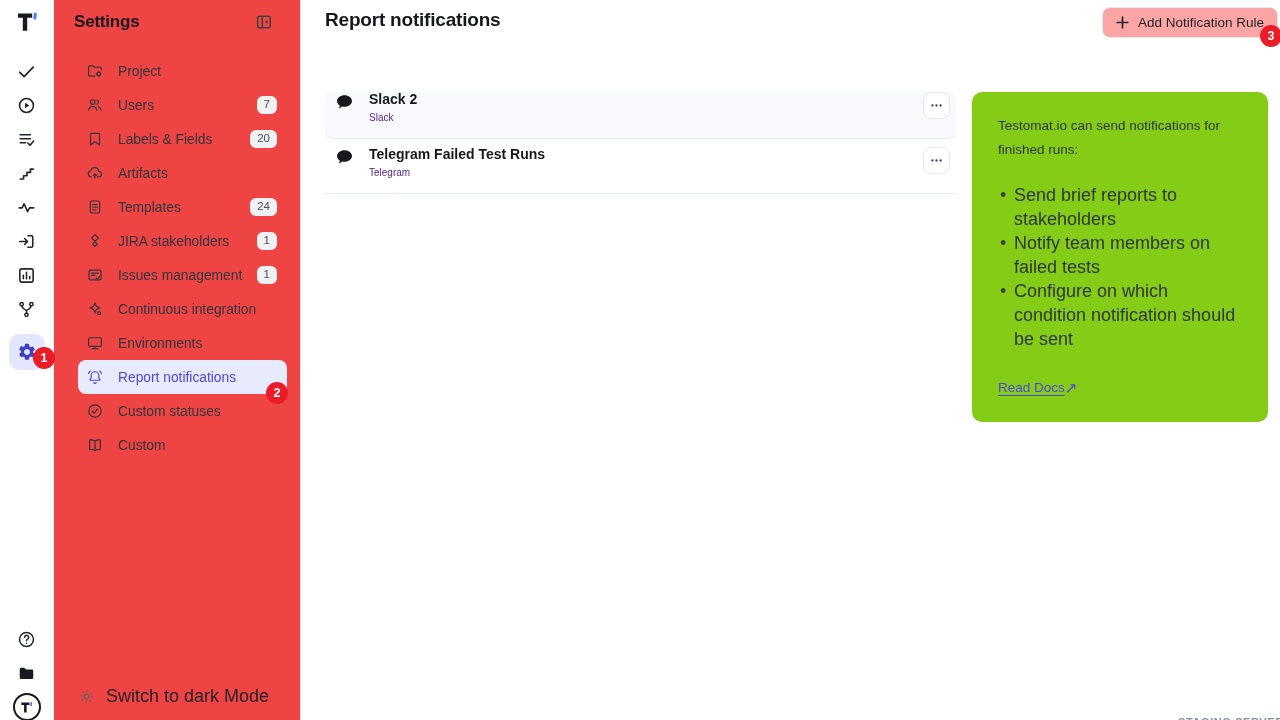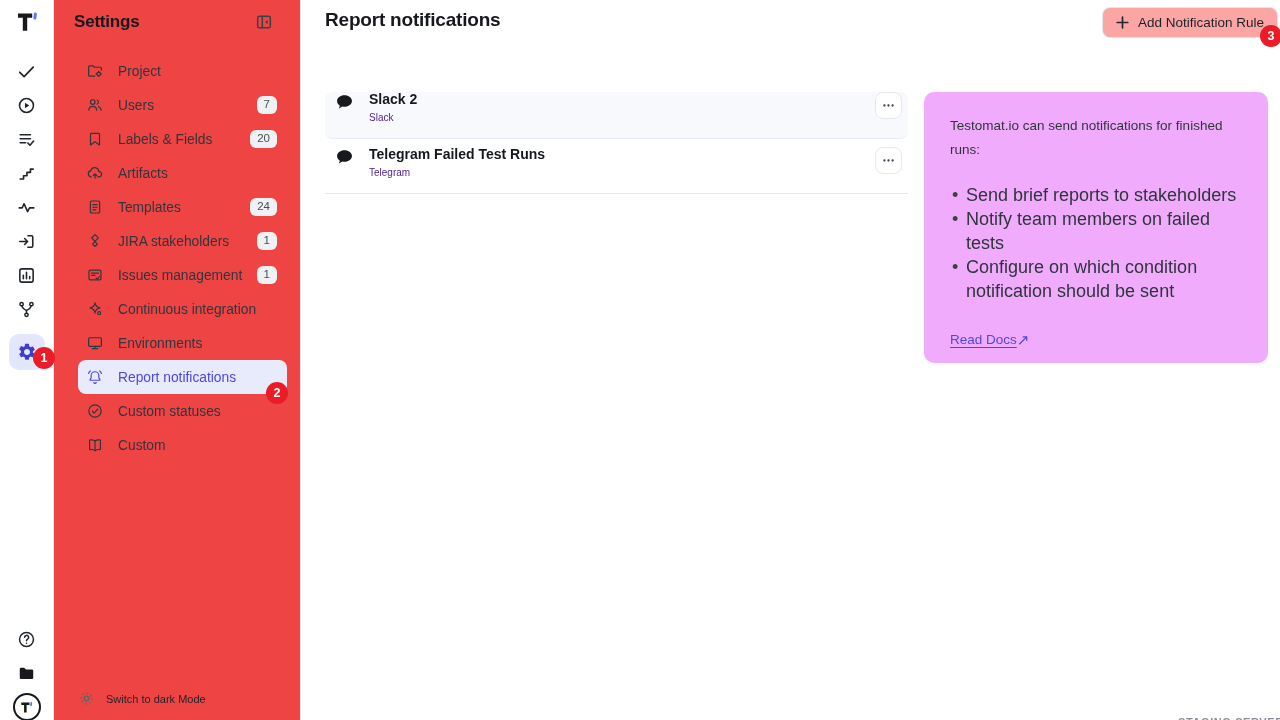--- a/index.html
+++ b/index.html
@@ -27,42 +27,42 @@
   .sb-menu { margin:10px 13px 0 24px; }
   .sb-item { position:relative; height:34px; border-radius:8px; display:flex; align-items:center;
              padding:0 10px 0 8px; cursor:pointer; color:#30363d; }
   .sb-item svg { flex:none; margin-right:14px; }
   .sb-label { font-size:13.8px; white-space:nowrap;text-align:center; }
   .sb-count { margin-left:auto; background:#f0f1f3; color:#474f58; font-size:11.5px; font-weight:500;
               padding:3px 7px; border-radius:6px; line-height:1; }
   .sb-item.selected { background:#e8ebfc; color:#4f46e5; }
   .sb-item.selected .sb-label { font-weight:500; }
   .sb-footer { margin-top:auto; padding:0 24px 13px; display:flex; align-items:center; gap:11px; cursor:pointer; }
-  .sb-footer span { font-size:11px; color:#1f2328; }
+  .sb-footer span { font-size:18px; color:#1f2328; }
 
   
   .main { position:absolute; left:301px; top:0; right:0; bottom:0; background:#fff; }
   .main-header { position:relative; height:44px; }
   .page-title { position:absolute; left:24px; top:9px; font-size:19px; font-weight:700; color:#16181d; letter-spacing:-0.2px; }
   .add-btn { position:absolute; right:2px; top:7px; height:31px; padding:0 13px; border-radius:8px;
              border:1px solid #e6e7ea; background:#fca5a5; display:flex; align-items:center; gap:9px;
              font-size:13.5px; font-weight:500; color:#1d2127; cursor:pointer; font-family:inherit; }
   .content { position:absolute; left:24px; right:12px; top:92px; display:flex; gap:16px; align-items:flex-start; }
   .rule-list { flex:1; min-width:0; }
   .rule-row { height:47px; display:flex; align-items:flex-start; padding:0 6px 0 9px; cursor:pointer; }
   .rule-row.highlight { background:#f8f9fd; border-radius:8px; border-bottom:1px solid #e7ebf8; }
   .rule-row.plain { background:#fff; border-bottom:1px solid #e3e9f0; margin-top:8px; }
   .rule-text { margin-left:14px; min-width:0; }
   .rule-name { font-size:14px; font-weight:700; color:#15181d; line-height:15px; }
   .rule-channel { font-size:10px; color:#4c1d95; margin-top:4px; line-height:13px; }
   .dots-btn { margin-left:auto; width:27px; height:27px; border-radius:8px; border:1px solid #e6e8ec;
               background:#fff; display:flex; align-items:center; justify-content:center; cursor:pointer; }
 
   
-  .info-panel { flex:none; width:344px; background:#f0abfc; border-radius:10px; padding:22px 26px 16px; }
+  .info-panel { flex:none; width:296px; background:#84cc16; border-radius:10px; padding:22px 26px 27px; }
   .info-intro { font-size:13.5px; line-height:24px; color:#30353c; }
   .info-list { list-style:none; margin-top:21px; }
   .info-list li { position:relative; padding-left:16px; font-size:18px; line-height:24px; color:#30353c; }
   .info-list li::before { content:"•"; position:absolute; left:2px; color:#3c4043; }
   .info-link-row { margin-top:29px; display:flex; align-items:center; }
   .info-link { font-size:13.5px; font-weight:500; color:#4f46e5; text-decoration:underline;
                text-underline-offset:3px; cursor:pointer; }
   .info-link-arrow { color:#4f46e5; font-size:15px; line-height:1; }
 
   

